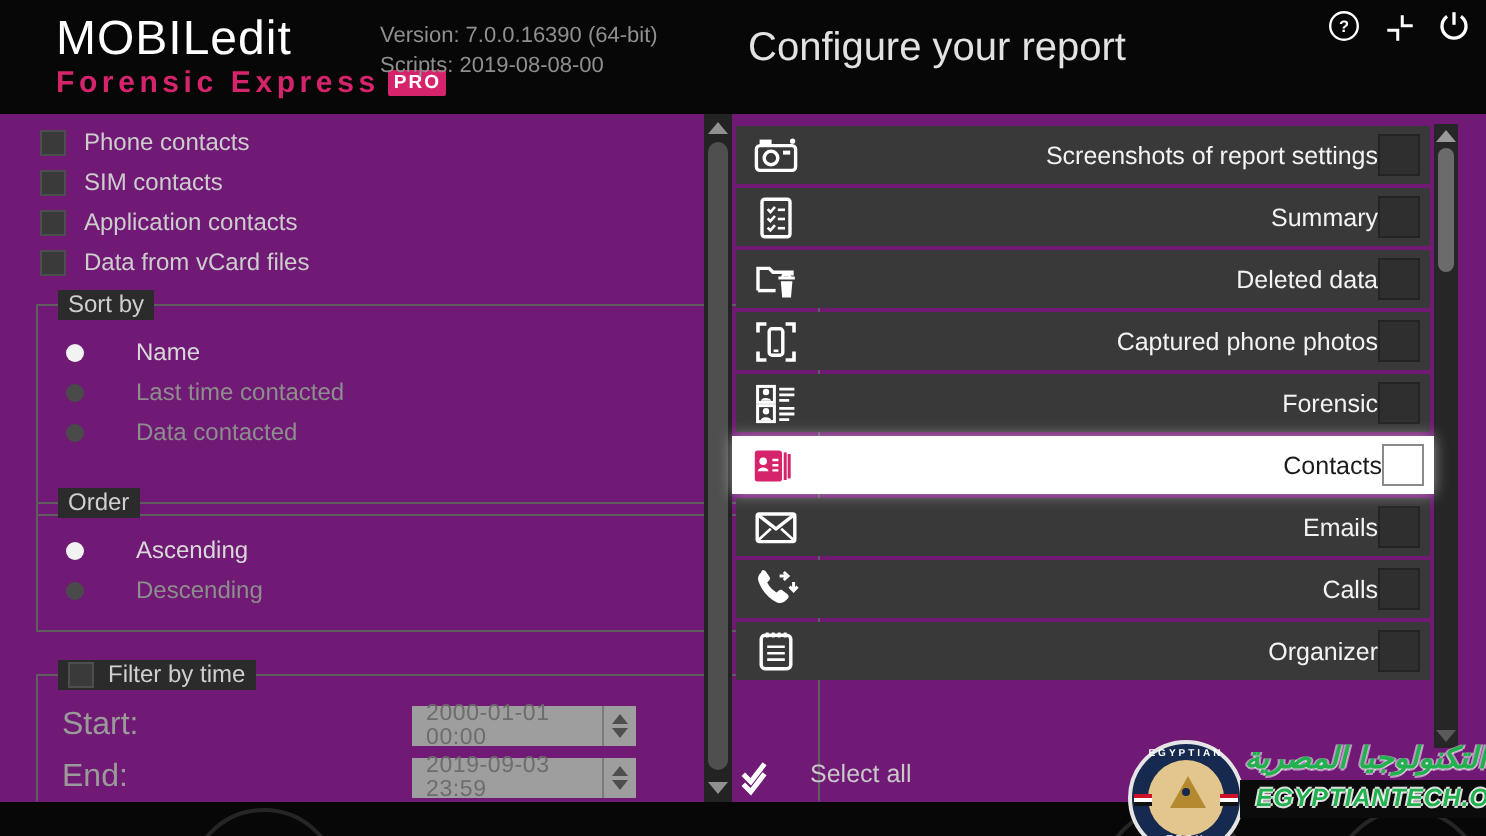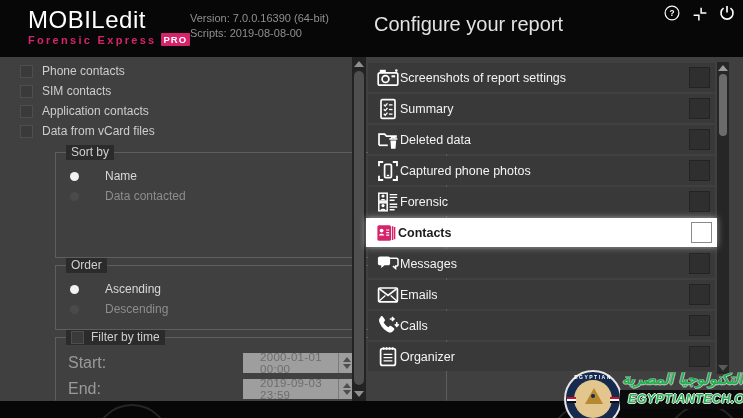--- a/index.html
+++ b/index.html
@@ -1,62 +1,62 @@
 <!DOCTYPE html>
 <html style="--accent: #d6246c; --wm-green: #21b14f;"><head>
 <meta charset="utf-8">
 <style>
   html,body{margin:0;padding:0;background:#2b2b2b;}
-  .app{position:relative;width:743px;height:418px;background:#404040;overflow:hidden;
+  .app{position:relative;width:743px;height:418px;background:#701a75;overflow:hidden;
        font-family:"Liberation Sans",sans-serif;-webkit-font-smoothing:antialiased;}
 
   
   .topbar{position:absolute;left:0;top:0;width:743px;height:57px;background:#070707;}
   .logo{position:absolute;left:28px;top:7px;}
   .logo-title{color:#fff;font-size:24px;font-weight:500;letter-spacing:.5px;line-height:26px;}
   .logo-sub{display:flex;align-items:center;gap:4px;margin-top:0;}
-  .logo-subtitle{color:var(--accent,#d6246c);font-size:11px;font-weight:700;letter-spacing:2.3px;}
+  .logo-subtitle{color:var(--accent,#d6246c);font-size:15px;font-weight:700;letter-spacing:2.3px;}
   .logo-badge{background:var(--accent,#d6246c);color:#fff;font-size:9.5px;font-weight:700;
               padding:0 3px;line-height:13px;letter-spacing:1px;border-radius:1px;}
   .version{position:absolute;left:146px;top:11px;color:#8f8f8f;font-size:11px;line-height:14.5px;margin-left:44px;}
   .page-title{position:absolute;left:374px;top:13px;margin:0;color:#e2e2e2;font-size:20px;font-weight:300;}
   .ctl{position:absolute;top:4px;width:18px;height:18px;color:#fff;cursor:pointer;}
   .ctl svg{width:100%;height:100%;display:block;}
   .ctl.help{left:663px;} .ctl.resize{left:691px;top:5px;} .ctl.power{left:718px;}
 
   
   .bottombar{position:absolute;left:0;top:401px;width:743px;height:17px;background:#070707;}
   .ghost{position:absolute;width:72px;height:72px;border:2px solid rgba(255,255,255,.12);border-radius:50%;}
   .g1{left:94px;top:404px;} .g2{left:550px;top:403px;} .g3{left:666px;top:404px;}
 
   
   .chk-list{position:absolute;left:20px;top:64px;display:flex;flex-direction:column;gap:6px;}
   .chk-item{display:flex;align-items:center;gap:9px;height:14px;cursor:pointer;}
   .chk{width:13px;height:13px;background:#3a3a3a;border:1px solid #4e4e4e;box-sizing:border-box;flex:none;}
   .chk-label{color:#cdcdcd;font-size:12px;}
 
-  .group{position:absolute;left:18px;width:392px;border:1px solid #5e5e5e;box-sizing:border-box;margin-left:37px;}
+  .group{position:absolute;left:18px;width:392px;border:1px solid #5e5e5e;box-sizing:border-box;}
   .g-title{position:absolute;top:-8px;left:10px;background:#2b2b2b;padding:0 5px;color:#cfcfcf;
            font-size:12px;line-height:15px;white-space:nowrap;}
   .g-title.t-chk{display:flex;align-items:center;gap:7px;}
   .g-sort{top:152px;height:106px;}
-  .g-order{top:265px;height:65px;}
+  .g-order{top:251px;height:65px;}
   .g-filter{top:337px;height:64px;border-bottom-color:transparent;}
   .radio-list{position:absolute;left:14px;top:16px;display:flex;flex-direction:column;gap:6px;}
   .radio-item{display:flex;align-items:center;gap:26px;height:14px;cursor:pointer;}
   .radio{width:9px;height:9px;border-radius:50%;background:#4a4a4a;flex:none;}
   .radio.on{background:#f2f2f2;}
   .radio-label{color:#8d8d8d;font-size:12px;}
   .radio-item.sel .radio-label{color:#d8d8d8;}
 
   .f-row{position:absolute;left:12px;right:8px;height:20px;display:flex;align-items:center;}
   .r1{top:15px;} .r2{top:41px;}
   .f-label{color:#9a9a9a;font-size:16px;}
   .dt{position:absolute;left:175px;width:112px;height:20px;background:#9e9e9e;display:flex;align-items:center;cursor:pointer;}
-  .dt-val{flex:1;color:#6d6d6d;font-size:11.5px;padding-left:17px;letter-spacing:.3px;}
+  .dt-val{flex:1;color:#6d6d6d;font-size:11.5px;padding-left:7px;letter-spacing:.3px;}
   .spin{width:17px;height:100%;border-left:1px solid #7b7b7b;display:flex;flex-direction:column;
         align-items:center;justify-content:center;gap:2px;box-sizing:border-box;cursor:pointer;}
   .spin i{display:block;width:0;height:0;border-left:4px solid transparent;border-right:4px solid transparent;}
   .spin .up{border-bottom:5px solid #4e4e4e;}
   .spin .dn{border-top:5px solid #4e4e4e;}
 
   
   .vscroll{position:absolute;background:#232323;}
   .vscroll .thumb{position:absolute;left:2px;right:2px;background:#4f4f4f;border-radius:5px;cursor:pointer;}
   .arrtri{position:absolute;left:0;right:0;margin:0 auto;width:0;height:0;
@@ -68,26 +68,26 @@
   .rsb{left:717px;top:62px;width:12px;height:312px;background:#262626;}
   .rsb .thumb{top:12px;height:62px;background:#6b6b6b;}
   .rsb .arr-up{top:3px;border-bottom:6px solid #9a9a9a;}
   .rsb .arr-dn{bottom:3px;border-top:6px solid #5a5a5a;}
 
   
   .report-list{position:absolute;left:368px;top:63px;width:347px;}
   .row{position:relative;height:29px;margin-bottom:2px;background:#393939;display:flex;align-items:center;cursor:pointer;}
   .row-icon{width:24px;height:24px;margin-left:8px;color:#fff;flex:none;}
   .row-icon svg{width:24px;height:24px;display:block;}
-  .row-label{color:#f3f3f3;font-size:12.5px;flex:1;}
+  .row-label{color:#f3f3f3;font-size:12.5px;flex:1;text-align:right;}
   .row-check{width:21px;height:21px;margin-right:5px;background:#2f2f2f;border:1px solid #232323;
              box-sizing:border-box;flex:none;cursor:pointer;}
   .row.selected{background:#fff;margin-left:-2px;margin-right:-2px;box-shadow:0 0 7px rgba(255,255,255,.5);z-index:2;}
   .row.selected .row-icon{color:var(--accent,#d6246c);}
-  .row.selected .row-label{color:#1b1b1b;font-weight:bold;}
+  .row.selected .row-label{color:#1b1b1b;}
   .row.selected .row-check{background:#fff;border:1px solid #8a8a8a;}
 
   .select-all{position:absolute;left:368px;top:374px;display:flex;align-items:center;gap:12px;cursor:pointer;}
   .sa-icon{width:25px;height:25px;color:#fff;}
   .sa-icon svg{width:25px;height:25px;display:block;}
   .sa-label{color:#c9c9c9;font-size:12.5px;}
 
   
   .watermark{position:absolute;left:558px;top:369px;width:185px;height:49px;z-index:5;}
   .wm-badge{position:absolute;left:6px;top:1px;width:58px;height:58px;border-radius:50%;
@@ -170,20 +170,24 @@
 
   <div class="group g-sort">
     <span class="g-title">Sort by</span>
     <div class="radio-list">
         <div class="radio-item sel">
           <span class="radio on"></span>
           <span class="radio-label">Name</span>
         </div>
         <div class="radio-item">
           <span class="radio"></span>
+          <span class="radio-label">Last time contacted</span>
+        </div>
+        <div class="radio-item">
+          <span class="radio"></span>
           <span class="radio-label">Data contacted</span>
         </div>
       </div>
   </div>
 
   <div class="group g-order">
     <span class="g-title">Order</span>
     <div class="radio-list">
         <div class="radio-item sel">
           <span class="radio on"></span>
@@ -307,30 +311,20 @@
             <path d="M4.9 14.6c.5-2.4 4.9-2.4 5.4 0z" fill="#fff"></path>
             <path d="M12.2 9h3M12.2 11.6h3M12.2 14.2h3" stroke="#fff" stroke-width="1.2"></path>
           </svg>
         </span>
         <span class="row-label">Contacts</span>
         <span class="row-check"></span>
       </div>
       <div class="row">
         <span class="row-icon">
           <svg viewBox="0 0 24 24" aria-hidden="true">
-            <path d="M11.6 9.4V8c0-.9.8-1.7 1.8-1.7h6.8c1 0 1.8.8 1.8 1.7v4.4c0 .9-.8 1.7-1.8 1.7h-.6v2.3l-2.7-2.3" fill="none" stroke="currentColor" stroke-width="1.5"></path>
-            <path d="M3.8 4.6h8.4c1 0 1.9.8 1.9 1.8v5c0 1-.9 1.8-1.9 1.8H8.6l-3.4 2.9v-2.9h-1.4c-1 0-1.9-.8-1.9-1.8v-5c0-1 .9-1.8 1.9-1.8z" fill="currentColor"></path>
-          </svg>
-        </span>
-        <span class="row-label">Messages</span>
-        <span class="row-check"></span>
-      </div>
-      <div class="row">
-        <span class="row-icon">
-          <svg viewBox="0 0 24 24" aria-hidden="true">
             <rect x="2.6" y="5" width="18.8" height="13.8" rx="1" fill="none" stroke="currentColor" stroke-width="1.7"></rect>
             <path d="M3.2 5.6L12 12.4l8.8-6.8" fill="none" stroke="currentColor" stroke-width="1.7"></path>
             <path d="M3.2 18l6.2-5.6M20.8 18l-6.2-5.6" stroke="currentColor" stroke-width="1.3"></path>
           </svg>
         </span>
         <span class="row-label">Emails</span>
         <span class="row-check"></span>
       </div>
       <div class="row">
         <span class="row-icon">
@@ -349,20 +343,29 @@
             <rect x="4.6" y="3.6" width="14.8" height="16.8" rx="2" fill="none" stroke="currentColor" stroke-width="1.7"></rect>
             <path d="M7.6 2.2v2.6M10.6 2.2v2.6M13.6 2.2v2.6M16.6 2.2v2.6" stroke="currentColor" stroke-width="1.5"></path>
             <path d="M7.6 9.4h8.8M7.6 12.6h8.8M7.6 15.8h8.8" stroke="currentColor" stroke-width="1.3"></path>
           </svg>
         </span>
         <span class="row-label">Organizer</span>
         <span class="row-check"></span>
       </div>
     </div>
 
+  <div class="select-all">
+    <span class="sa-icon">
+      <svg viewBox="0 0 24 24">
+          <path d="M3.5 12.6l3.6 3.6 6.6-8.6" fill="none" stroke="currentColor" stroke-width="2.4"></path>
+          <path d="M3.5 17.4l3.6 3.6 6.6-8.6" fill="none" stroke="currentColor" stroke-width="2.4"></path>
+        </svg>
+    </span>
+    <span class="sa-label">Select all</span>
+  </div>
 
   <div class="vscroll rsb">
     <span class="arrtri arr-up"></span>
     <span class="thumb"></span>
     <span class="arrtri arr-dn"></span>
   </div>
 
   <footer class="bottombar"></footer>
   <span class="ghost g1"></span>
   <span class="ghost g2"></span>

